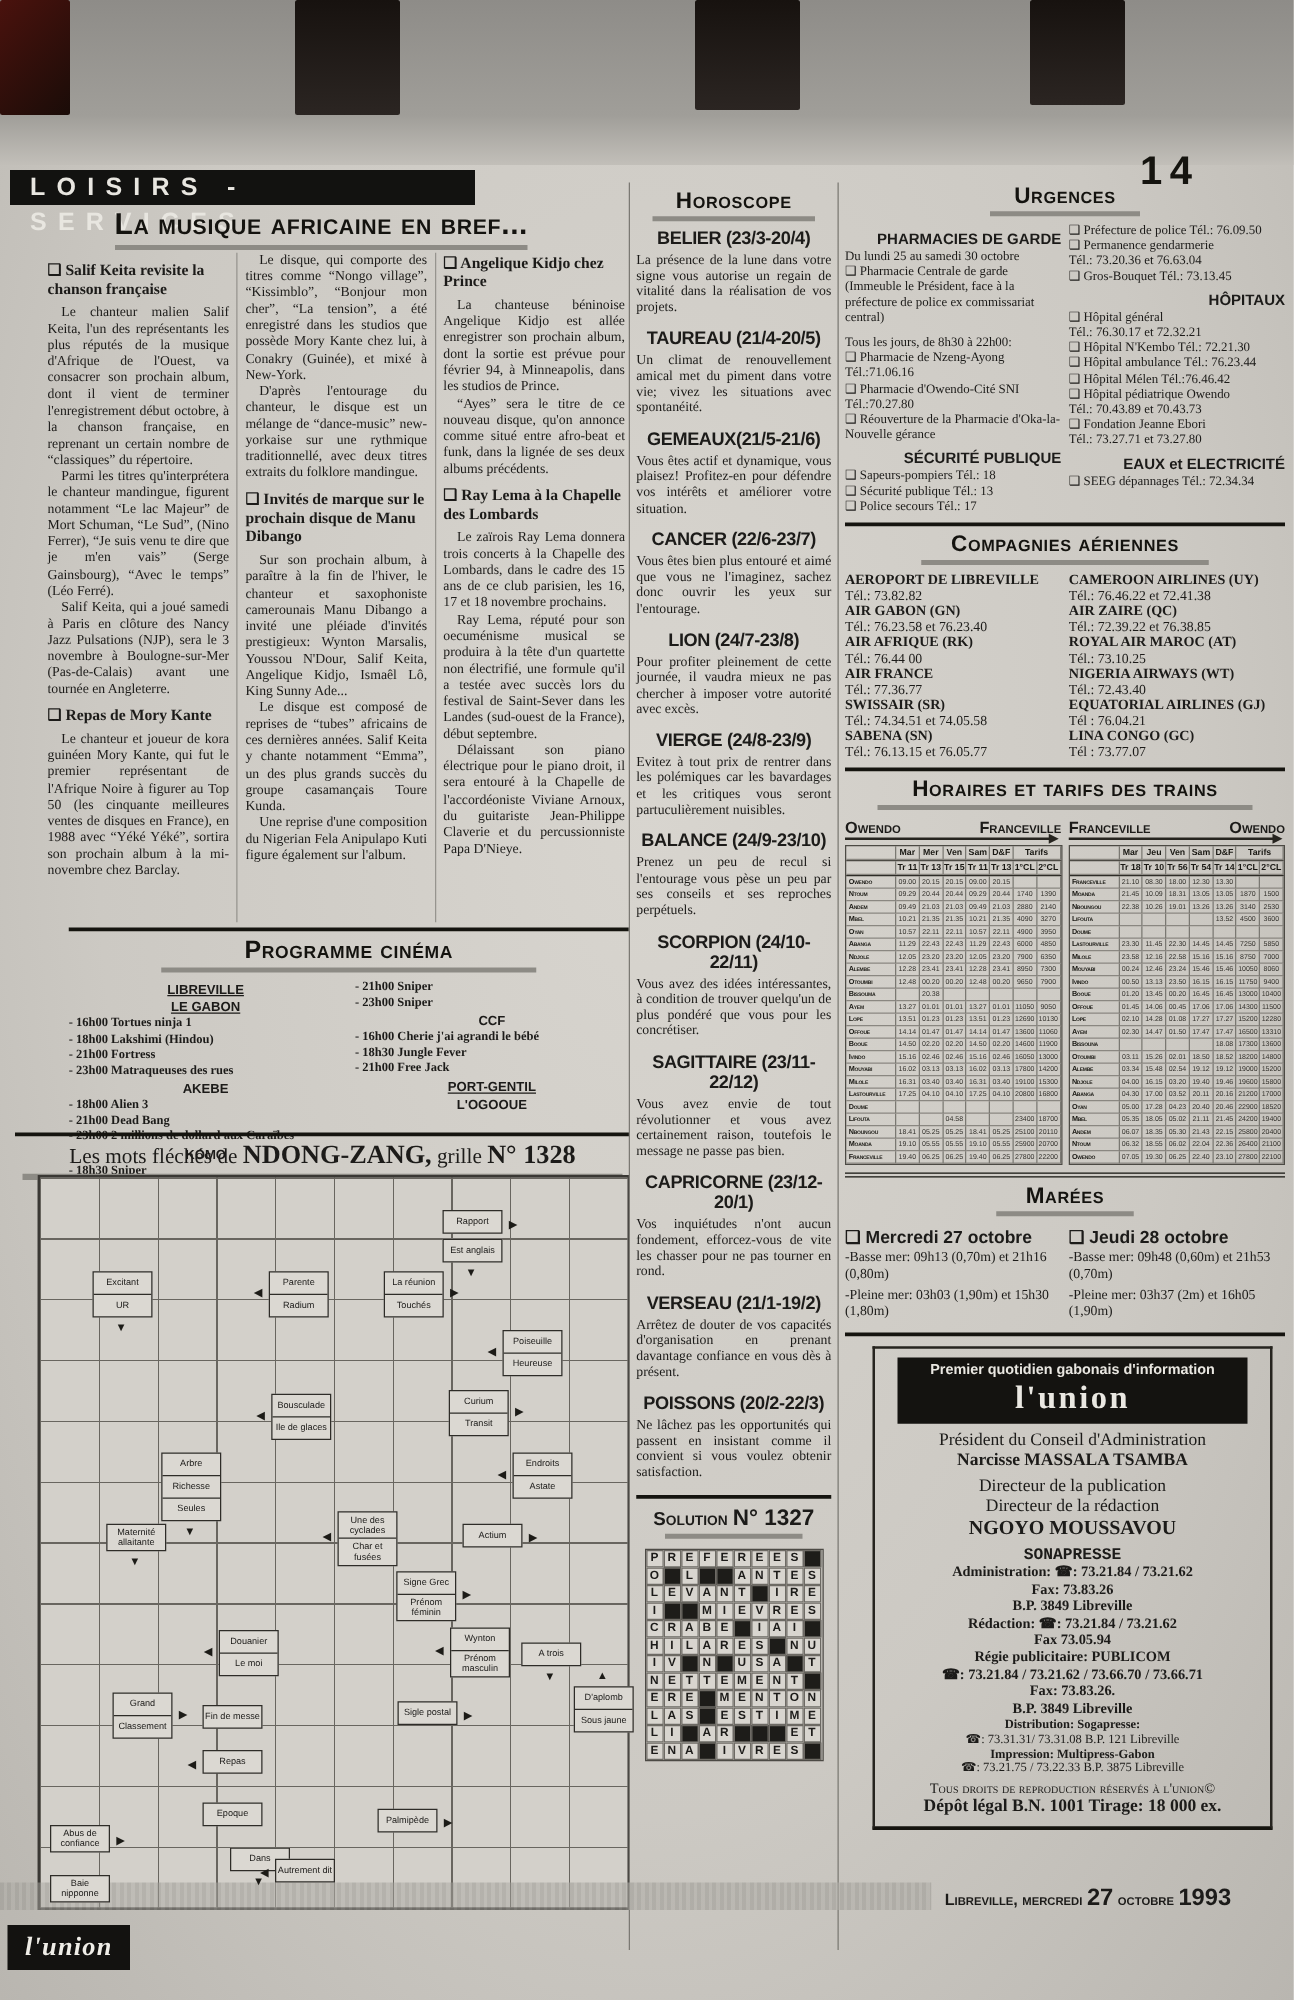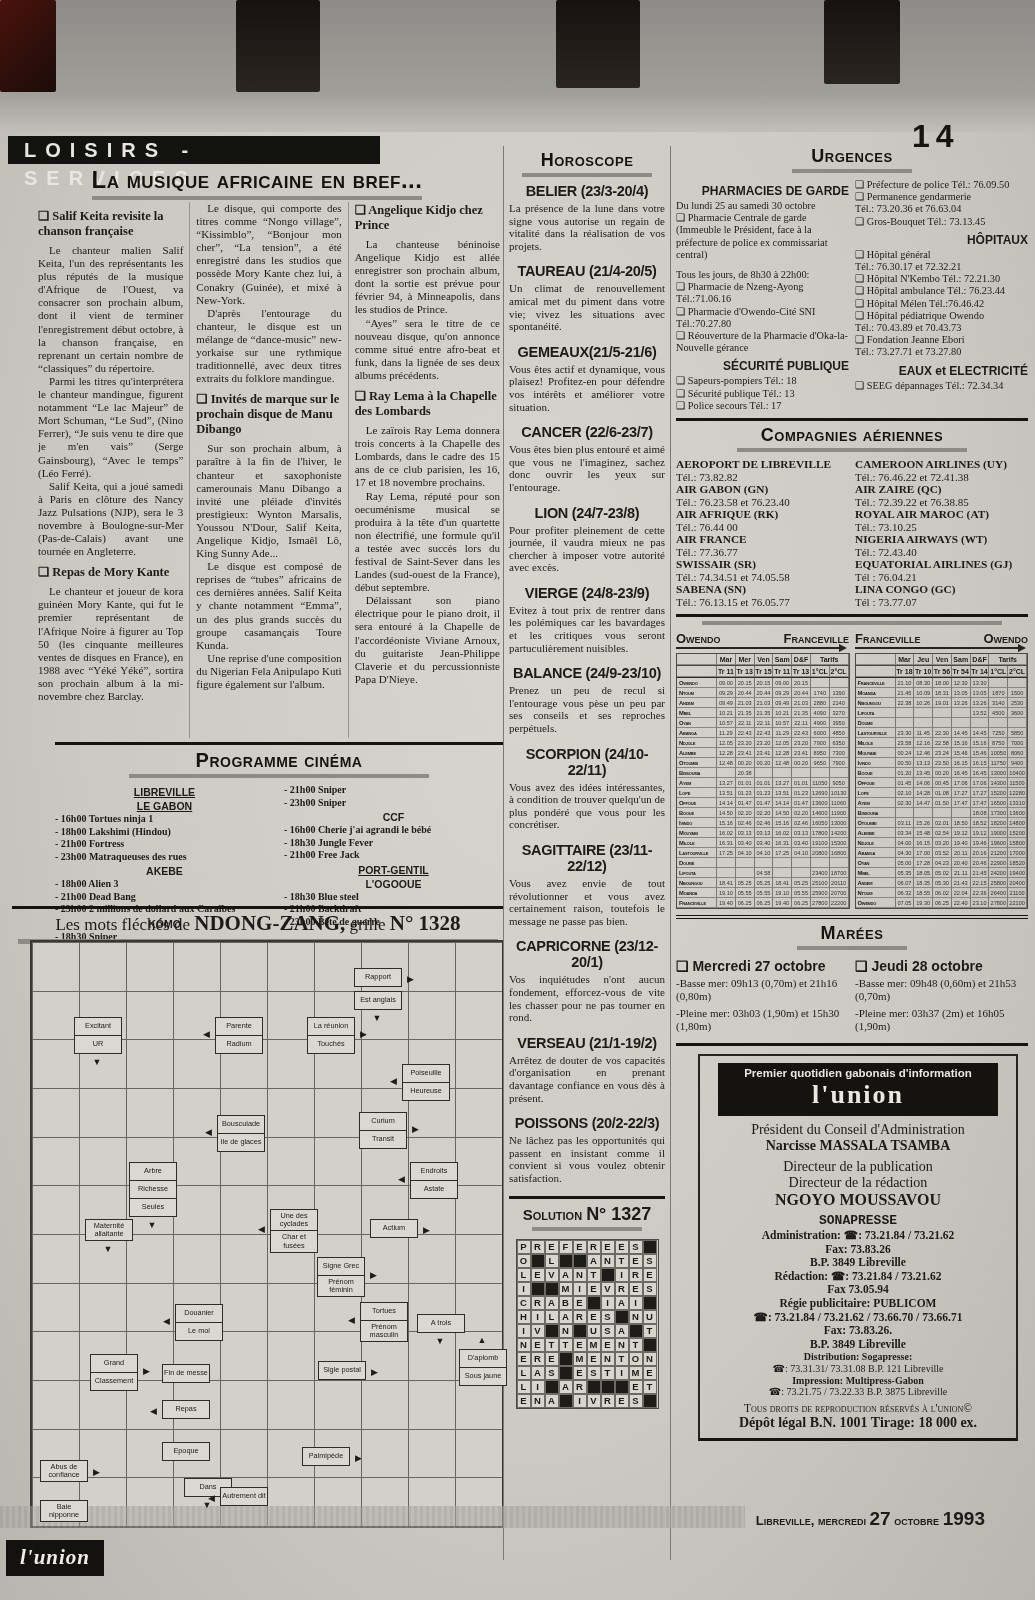--- a/index.html
+++ b/index.html
@@ -259,26 +259,20 @@
 
         <div class="cin-block" data-type="city">
           <div class="cin-name">PORT-GENTIL</div>
           <div>
             
           </div>
         </div>
 
         <div class="cin-block" data-type="venue">
           <div class="cin-name">L'OGOOUE</div>
-          <div>
-
-          <div class="cin-show">- 18h30 Blue steel</div>
-            <div class="cin-show">- 21h00 Backdraft</div>
-            <div class="cin-show">- 23h00 Bête de guerre</div>
-          </div>
         </div>
       </div>
   </div>
 </div>
 
 <div class="abs mots-head">
   <span class="mh-s">Les mots fléchés de </span><span class="mh-b">NDONG-ZANG,</span><span class="mh-s"> grille </span><span class="mh-b">N° 1328</span>
   <div class="bar"></div>
 </div>
 <div class="abs grid">
@@ -411,21 +405,21 @@
 
       <div class="clue-line">Douanier</div>
         <div class="clue-line">Le moi</div>
       </div>
       <span class="clue-arrow">◀</span>
     </div>
 
     <div class="clue" data-side="left" style="left: 328px; top: 360px;">
       <div>
 
-      <div class="clue-line">Tortues</div>
+      <div class="clue-line">Wynton</div>
         <div class="clue-line">Prénom masculin</div>
       </div>
       <span class="clue-arrow">◀</span>
     </div>
 
     <div class="clue" data-side="bottom" style="left: 385px; top: 372px;">
       <div>
 
       <div class="clue-line">A trois</div>
       </div>
@@ -878,20 +872,21 @@
 
           <div>
             <div class="air-name">LINA CONGO (GC)</div>
             <div class="air-tel">Tél : 73.77.07</div>
           </div>
         </div>
     </div>
   </div>
 
   <div class="rblock trains-block">
+    <div class="sec-title">Horaires et tarifs des trains</div>
     <div class="bar" style="width:300px"></div>
     <div class="t-route-row">
       <div class="t-route">
         <div class="t-names">
             <span>Owendo</span>
             <span>Franceville</span>
           </div>
         <div class="t-arrowline"></div>
       </div>
       <div class="t-route">

